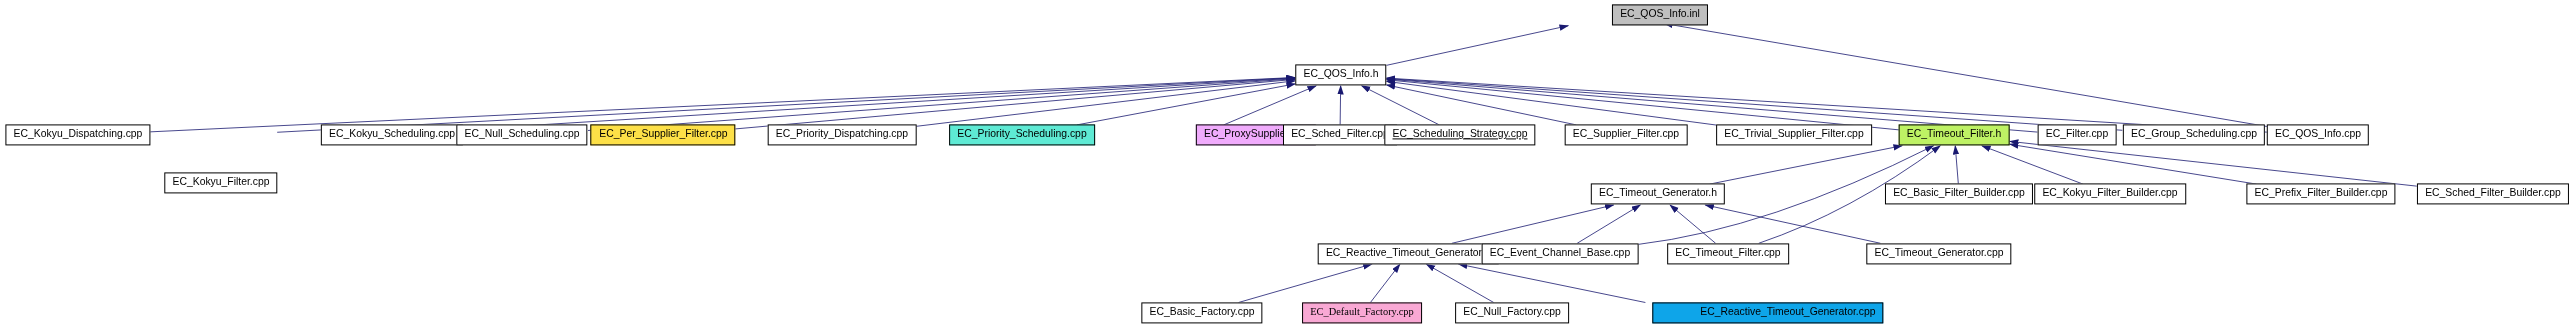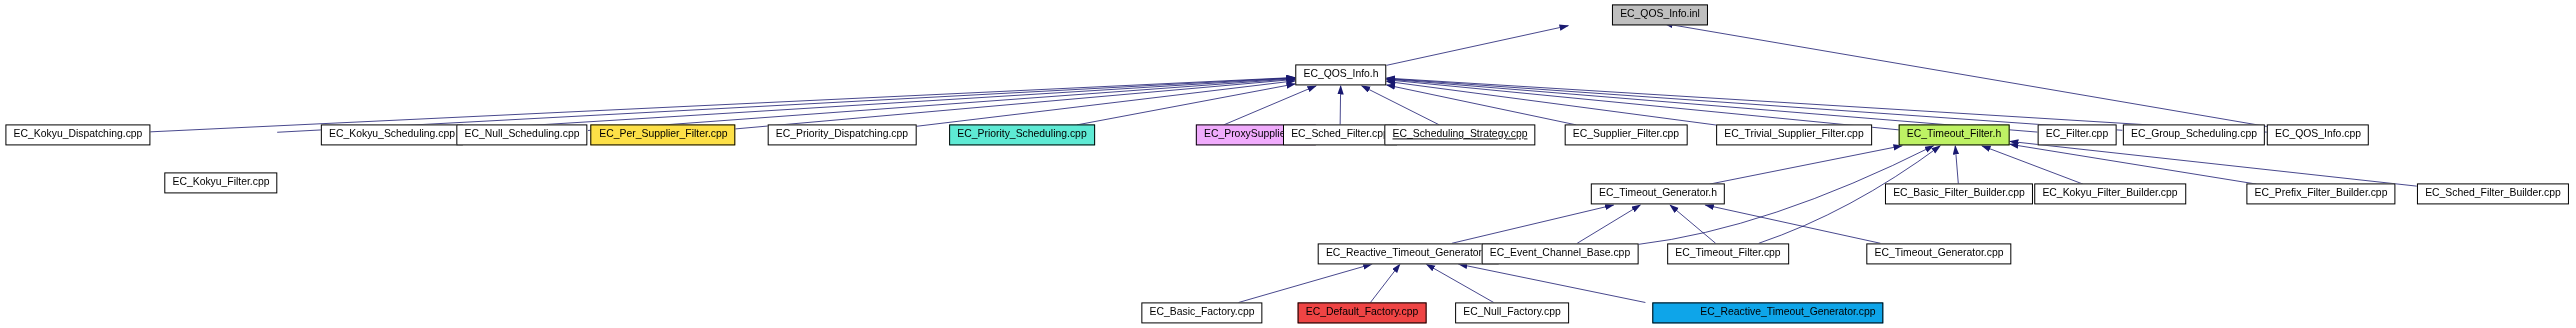--- a/index.html
+++ b/index.html
@@ -108,18 +108,18 @@
       <div class="node" style="left: 1658px; top: 194px; color: rgb(0, 0, 0); border-color: rgb(0, 0, 0); background: rgb(255, 255, 255);">EC_Timeout_Generator.h</div>
       <div class="node" style="left: 1959px; top: 194px; color: rgb(0, 0, 0); border-color: rgb(0, 0, 0); background: rgb(255, 255, 255);">EC_Basic_Filter_Builder.cpp</div>
       <div class="node" style="left: 2110px; top: 194px; color: rgb(0, 0, 0); border-color: rgb(0, 0, 0); background: rgb(255, 255, 255);">EC_Kokyu_Filter_Builder.cpp</div>
       <div class="node" style="left: 2321px; top: 194px; color: rgb(0, 0, 0); border-color: rgb(0, 0, 0); background: rgb(255, 255, 255);">EC_Prefix_Filter_Builder.cpp</div>
       <div class="node" style="left: 2493px; top: 194px; color: rgb(0, 0, 0); border-color: rgb(0, 0, 0); background: rgb(255, 255, 255);">EC_Sched_Filter_Builder.cpp</div>
       <div class="node" style="left: 1408px; top: 254px; color: rgb(0, 0, 0); border-color: rgb(0, 0, 0); background: rgb(255, 255, 255);">EC_Reactive_Timeout_Generator.h</div>
       <div class="node" style="left: 1560px; top: 254px; color: rgb(0, 0, 0); border-color: rgb(0, 0, 0); background: rgb(255, 255, 255);">EC_Event_Channel_Base.cpp</div>
       <div class="node" style="left: 1728px; top: 254px; color: rgb(0, 0, 0); border-color: rgb(0, 0, 0); background: rgb(255, 255, 255);">EC_Timeout_Filter.cpp</div>
       <div class="node" style="left: 1928px; top: 254px; color: rgb(0, 0, 0); border-color: rgb(0, 0, 0); background: rgb(255, 255, 255); margin-left: 11px;">EC_Timeout_Generator.cpp</div>
       <div class="node" style="left: 1202px; top: 313px; color: rgb(0, 0, 0); border-color: rgb(0, 0, 0); background: rgb(255, 255, 255);">EC_Basic_Factory.cpp</div>
-      <div class="node" style="left: 1362px; top: 313px; color: rgb(0, 0, 0); border-color: rgb(0, 0, 0); background: #ef4444;">EC_Default_Factory.cpp</div>
+      <div class="node" style="left: 1362px; top: 313px; color: rgb(0, 0, 0); border-color: rgb(0, 0, 0); background: #f9a8d4; font-family: Liberation Serif, serif;">EC_Default_Factory.cpp</div>
       <div class="node" style="left: 1512px; top: 313px; color: rgb(0, 0, 0); border-color: rgb(0, 0, 0); background: rgb(255, 255, 255);">EC_Null_Factory.cpp</div>
       <div class="node" style="left: 1768px; top: 313px; color: rgb(0, 0, 0); border-color: rgb(0, 0, 0); background: #0ea5e9; padding-left: 47px;">EC_Reactive_Timeout_Generator.cpp</div>
     </div>
 </div>
 
 
 </body></html>

